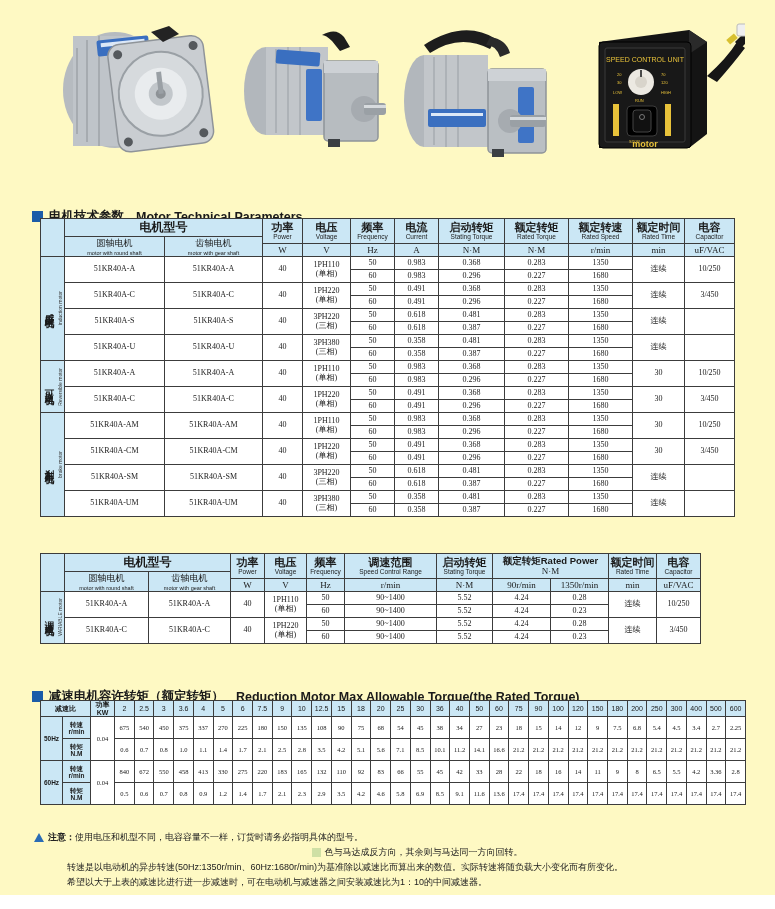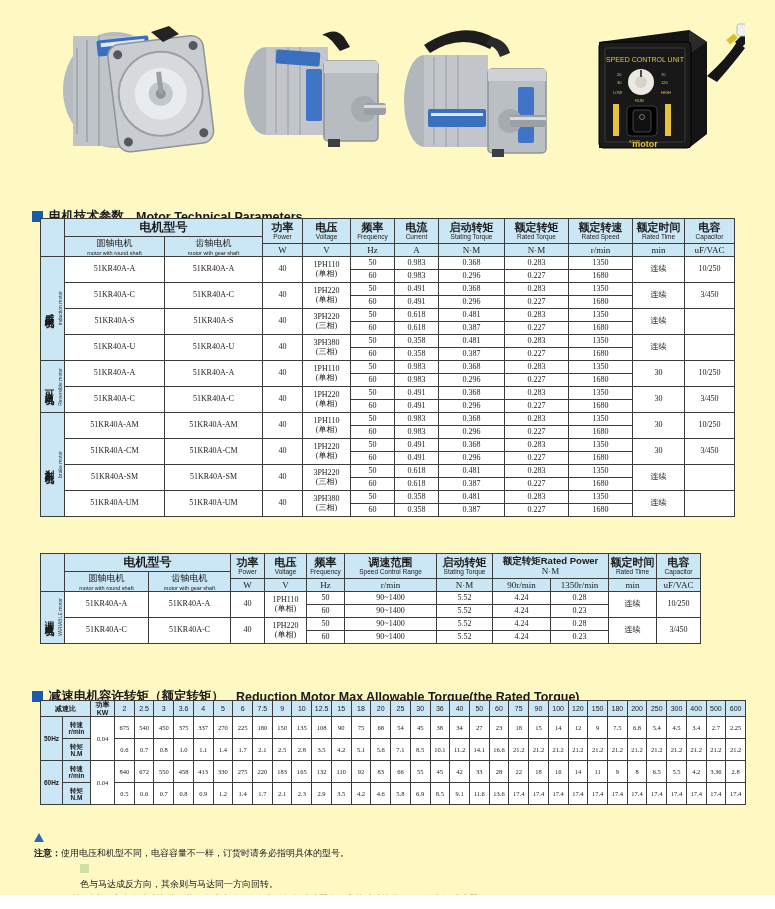--- a/index.html
+++ b/index.html
@@ -43,24 +43,24 @@
   #t3 { position:absolute; top:700px; left:40px; width:706px; }
   #t3 th { font-size:7px; height:16px; }
   #t3 td { font-size:6.5px; height:22px; padding:0; }
   #t3 .rowlab { font-size:6.5px; line-height:1.1; font-weight:bold; }
   #t3 .hzlab { font-size:6.5px; font-weight:bold; padding:0; }
   #t3 .ratio { font-size:7px; }
   #t3 .hd2 { font-size:7px; line-height:1.1; font-weight:bold; }
 
   
   .notes { position:absolute; left:34px; top:830px; width:720px; font-size:9px; line-height:15px; color:#222; }
-  .note-line { display:flex; align-items:flex-start; gap:4px;flex-direction:column; }
+  .note-line { display:flex; align-items:flex-start; gap:4px; }
   .tri { width:0; height:0; border-left:5px solid transparent; border-right:5px solid transparent; border-bottom:9px solid #2a6cb5; margin-top:3px; }
   .gsq { width:9px; height:9px; background:#cfe0a5; display:inline-block; margin-top:3px; }
-  .indent { padding-left:46px; }
+  .indent { padding-left:46px;justify-content:center; }
   .indent2 { padding-left:33px; }
   .bold { font-weight:bold; }
 </style>
 </head>
 <body>
 
 <div class="page">
 
   <div class="products">
     <svg class="product" width="172" height="150" viewBox="0 0 172 150">
@@ -826,17 +826,20 @@
   <div class="notes">
     <div class="note-line">
       <span class="tri"></span>
       <span><span class="bold">注意：</span><span>使用电压和机型不同，电容容量不一样，订货时请务必指明具体的型号。</span></span>
     </div>
     <div class="note-line indent">
       <span class="gsq"></span>
       <span>色与马达成反方向，其余则与马达同一方向回转。</span>
     </div>
     <div class="note-line indent2">
+      <span>转速是以电动机的异步转速(50Hz:1350r/min、60Hz:1680r/min)为基准除以减速比而算出来的数值。实际转速将随负载大小变化而有所变化。</span>
+    </div>
+    <div class="note-line indent2">
       <span>希望以大于上表的减速比进行进一步减速时，可在电动机与减速器之间安装减速比为1：10的中间减速器。</span>
     </div>
   </div>
 
 </div>
 
 </body></html>

